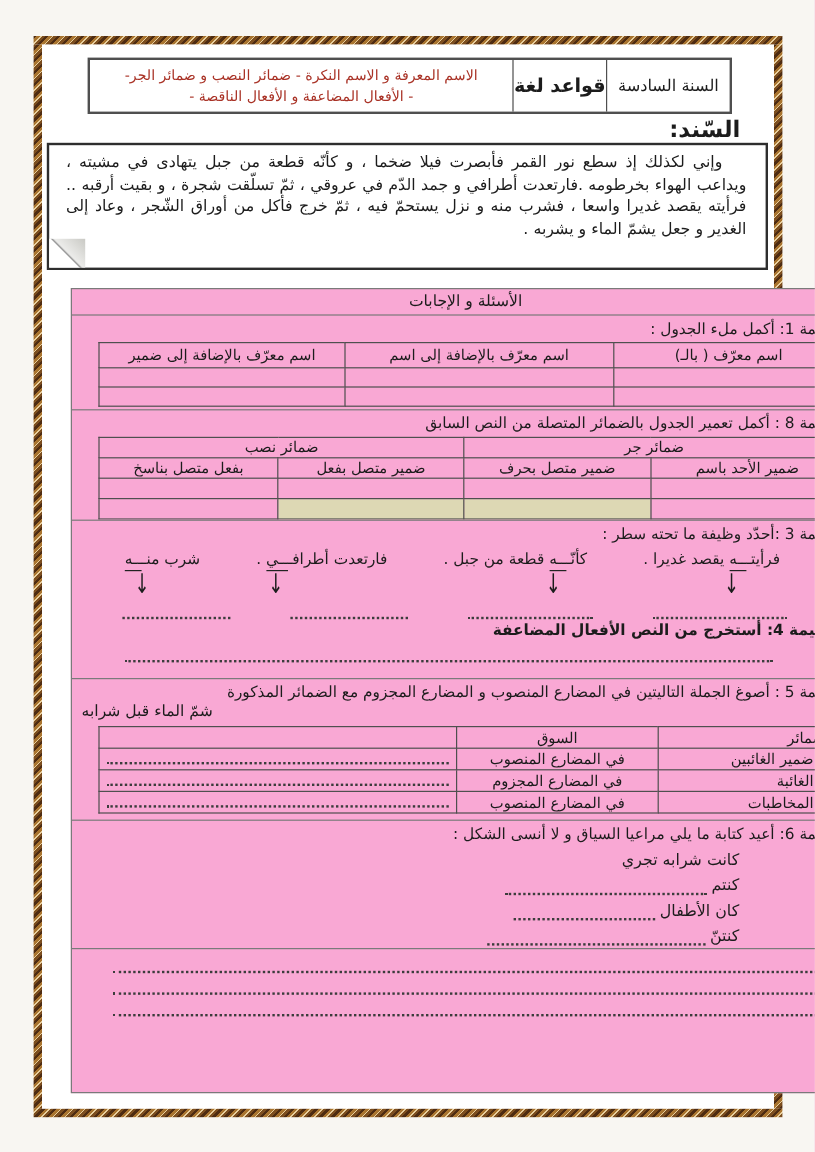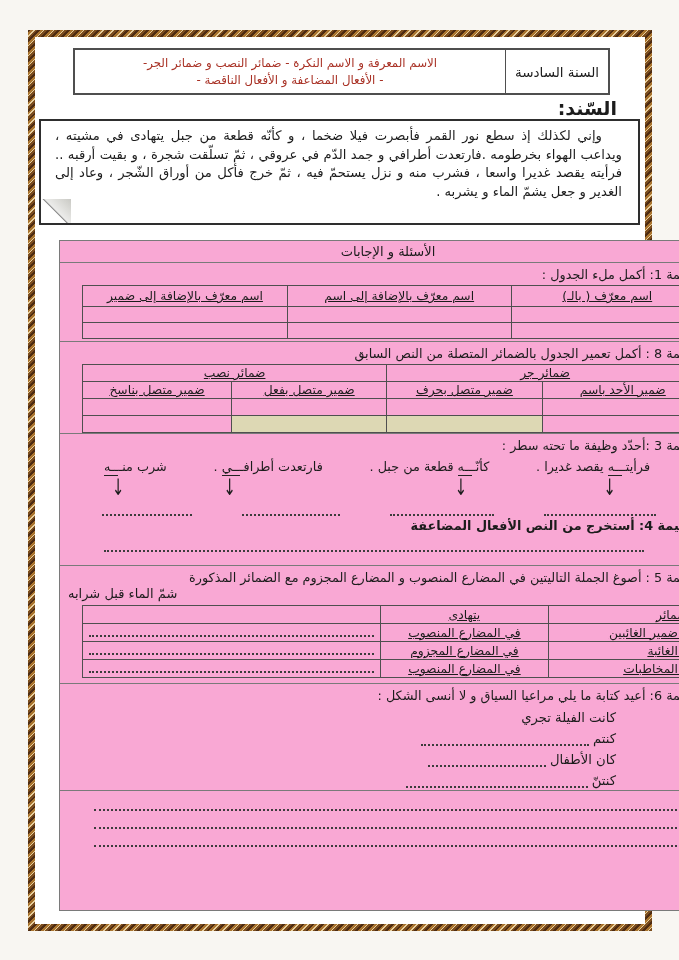--- a/index.html
+++ b/index.html
@@ -50,21 +50,21 @@
     border: 1.5px solid #7a7a7a; background: #f9a8d4;
   }
   .qa-title-row { height: 22px; border-bottom: 1.5px solid #7a7a7a; text-align: center; font-size: 13px; padding-top: 3px; }
   .sec { border-bottom: 1.5px solid #7a7a7a; padding: 2px 8px 0 8px; overflow: hidden; }
   .sec:last-child { border-bottom: none; }
   .instr { font-size: 12.8px; padding: 2px 2px 1px 2px; }
   .s1 { height: 79px; } .s2 { height: 92px; } .s34 { height: 132px; }
   .s5 { height: 118px; } .s6 { height: 107px; } .s7 { height: 120px; }
   
   table { border-collapse: collapse; direction: rtl; width: calc(100% - 18px); margin: 2px 4px 0 10px; }
-  th, td { border: 1px solid #4f4f4f; font-weight: normal; font-size: 12.3px; text-align: center; padding: 1px 3px; text-decoration: underline; }
+  th, td { border: 1px solid #4f4f4f; font-weight: normal; font-size: 12.3px; text-align: center; padding: 1px 3px; }
   .t1 th { height: 21px; } .t1 td { height: 16px; }
   .t2 th { height: 17px; } .t2 td { height: 17px; }
   .t5 th, .t5 td { height: 18px; }
   .t5 .c-pron { width: 25%; text-align: right; padding-right: 8px; }
   .t5 .c-time { width: 27%; }
   .t5 .c-ans  { width: 48%; }
   .dotfill { display: block; height: 9px; margin: 0 3px; border-bottom: 2px dotted #3c3c3c; }
   
   .phrases { display: flex; justify-content: space-between; padding: 5px 58px 0 36px; font-size: 12.8px; white-space: nowrap; }
   .phrase u { text-decoration: none; border-bottom: 1.5px solid #222; padding-bottom: 1px; }
@@ -91,20 +91,21 @@
 </style>
 </head>
 <body>
 
 <div class="frame"></div>
 <div class="wm wm1"></div>
 <div class="wm wm2"></div>
 
 <div class="header-table">
   <div class="hcell cell-year">السنة السادسة</div>
+  <div class="hcell cell-subject">قواعد لغة</div>
   <div class="hcell cell-topics" style="color:#a93226">
     <div>الاسم المعرفة و الاسم النكرة  -  ضمائر النصب و ضمائر الجر-</div>
     <div>- الأفعال المضاعفة و الأفعال الناقصة -</div>
   </div>
 </div>
 
 <div class="sanad-label">السّند:</div>
 
 <div class="sanad-box">
   <p>وإني لكذلك إذ سطع نور القمر فأبصرت فيلا ضخما ، و كأنّه قطعة من جبل يتهادى في مشيته ، ويداعب الهواء بخرطومه .فارتعدت أطرافي و جمد الدّم في عروقي ، ثمّ تسلّقت شجرة ، و بقيت أرقبه .. فرأيته يقصد غديرا واسعا ، فشرب منه و نزل يستحمّ فيه ، ثمّ خرج فأكل من أوراق الشّجر ، وعاد إلى الغدير و جعل يشمّ الماء و يشربه .</p>
@@ -143,21 +144,21 @@
     <table class="t2">
       <tbody>
           <tr>
         <th colspan="2">ضمائر جر</th>
         <th colspan="2">ضمائر نصب</th>
       </tr>
       <tr>
         <th style="width:26%">ضمير الأحد باسم</th>
         <th style="width:25%">ضمير متصل بحرف</th>
         <th style="width:25%">ضمير متصل بفعل</th>
-        <th style="width:24%">ضمير متصل بناسخ</th>
+        <th style="width:24%">بفعل متصل بناسخ</th>
       </tr>
       <tr>
             <td></td>
             <td></td>
             <td></td>
             <td></td>
           </tr>
       <tr>
         <td></td>
         <td style="background:#ddd8b4"></td>
@@ -198,21 +199,21 @@
     <div class="t4-dots"></div>
   </div>
 
   <div class="sec s5">
     <div class="instr">التعليمة 5 : أصوغ الجملة التاليتين في المضارع المنصوب و المضارع المجزوم مع الضمائر المذكورة</div>
     <div class="t5-sentence">شمّ الماء قبل شرابه</div>
     <table class="t5">
       <tbody>
           <tr>
         <th class="c-pron">الضمائر</th>
-        <th class="c-time">يتهادى</th>
+        <th class="c-time">السوق</th>
         <th class="c-ans"></th>
       </tr>
       <tr>
         <td class="c-pron">مع ضمير الغائبين</td>
         <td class="c-time">في المضارع المنصوب</td>
         <td class="c-ans">
               <span class="dotfill"></span>
             </td>
       </tr>
       <tr>
@@ -229,21 +230,21 @@
               <span class="dotfill"></span>
             </td>
       </tr>
     </tbody>
       </table>
   </div>
 
   <div class="sec s6">
     <div class="instr">التعليمة 6: أعيد كتابة ما يلي مراعيا السياق و لا أنسى الشكل :</div>
     <div class="t6-line">
-      <span>كانت الفيلة تجري</span>
+      <span>كانت شرابه تجري</span>
     </div>
     <div class="t6-line">
       <span>كنتم</span>
       <span class="dots" style="width:168px"></span>
     </div>
     <div class="t6-line">
       <span>كان الأطفال</span>
       <span class="dots" style="width:118px"></span>
     </div>
     <div class="t6-line">

